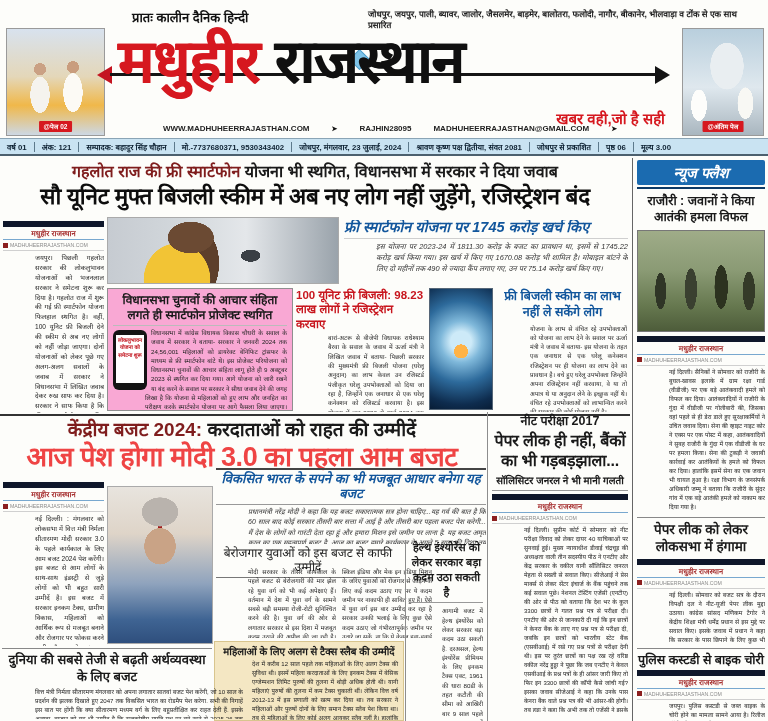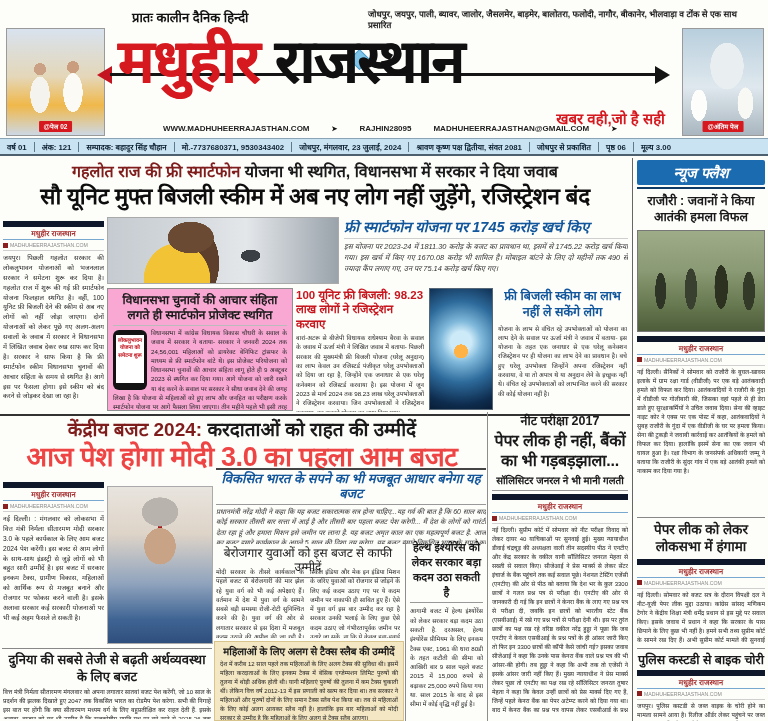--- a/index.html
+++ b/index.html
@@ -4,21 +4,21 @@
 <style>
   html,body{margin:0;padding:0;background:#e9e9e9;}
   *{box-sizing:border-box;}
   .page{
     position:relative;width:768px;height:721px;background:#fdfdfa;
     font-family:"Liberation Sans",sans-serif;color:#1a1a1a;overflow:hidden;
     margin:0 auto;
   }
   .abs{position:absolute;}
   .c{text-align:center;}
-  .j{text-align:justify;}
+  .j{text-align:justify;margin-left:32px;}
   .red{color:#7f1d1d;}
   .clip{overflow:hidden;}
 
   
   .pub-type{font-size:13px;font-weight:bold;color:#111;}
   .cities{font-size:8.5px;font-weight:bold;color:#222;line-height:1.3;}
   .masthead{display:flex;align-items:flex-start;gap:16px;z-index:2;}
   .m-red{font-size:60px;font-weight:bold;color:#d6181f;line-height:1;letter-spacing:-1px;text-shadow:1px 0 #d6181f;}
   .m-black{font-size:60px;font-weight:bold;color:#101010;line-height:1;letter-spacing:-1px;text-shadow:1px 0 #101010;}
   .arrow-line{height:3px;background:#151515;z-index:1;}

